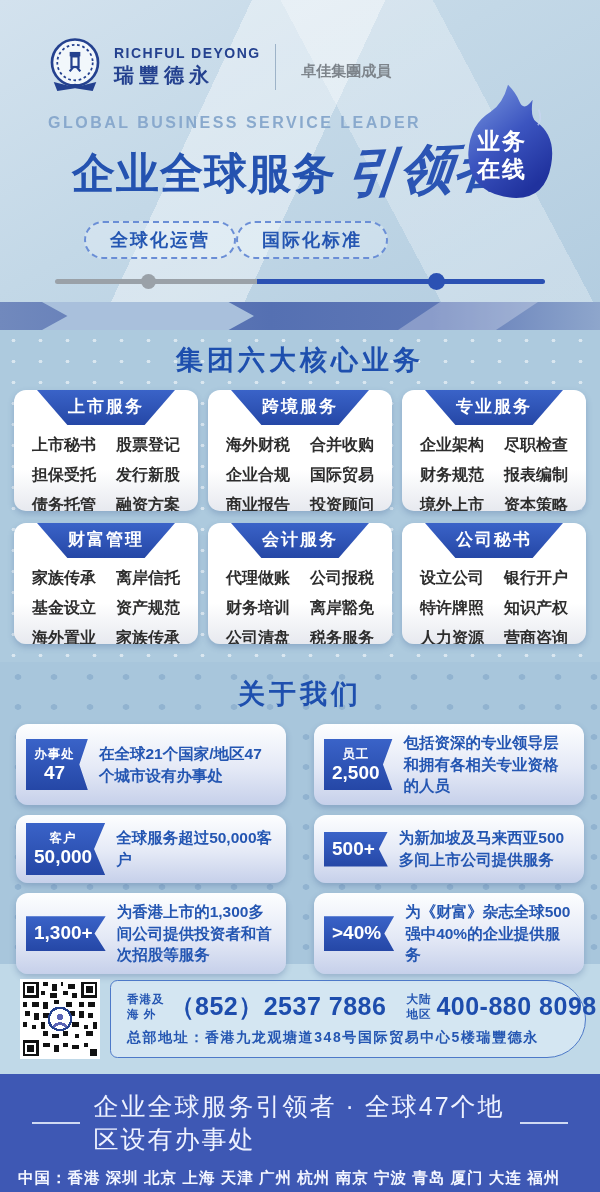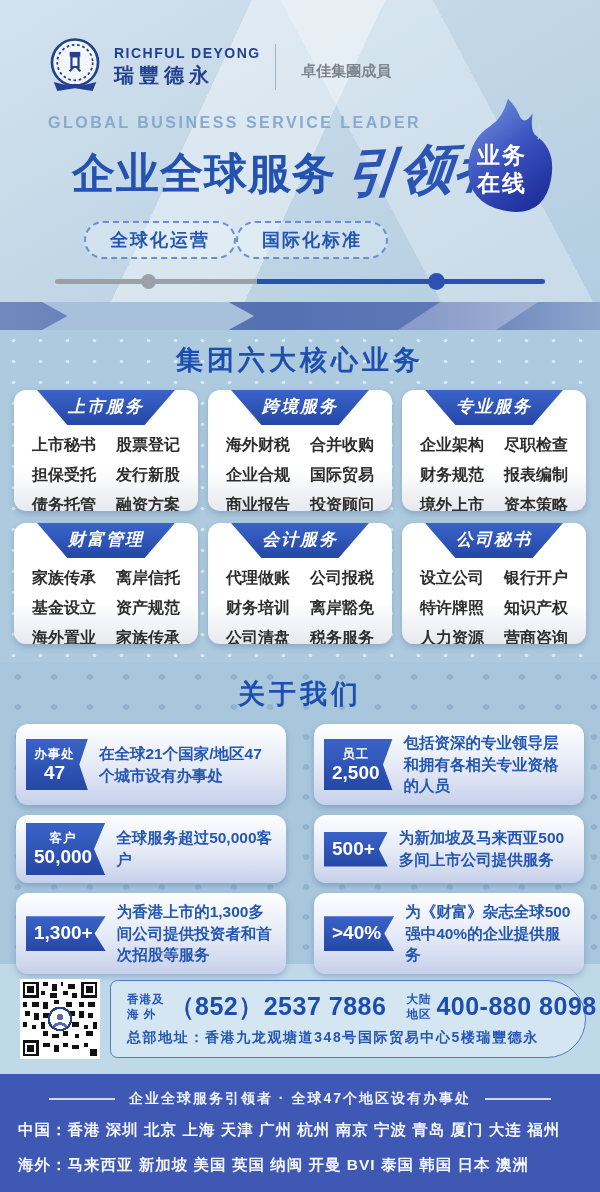--- a/index.html
+++ b/index.html
@@ -24,21 +24,21 @@
   .tricor-word .red-o { color:#e63329; }
   .tricor-note { font-size:15px; color:#7d848b; font-weight:bold; margin-left:9px; margin-top:8px; }
 
   .title-block { position:relative; padding-left:48px; margin-top:16px; z-index:2; }
   .tagline { font-size:16px; font-weight:600; letter-spacing:2.5px; color:#89a9cd; }
   .title-row { display:flex; align-items:baseline; margin-top:2px; }
   .title-main { font-size:43px; font-weight:800; color:#2452b0; letter-spacing:1px;margin-left:24px; }
   .title-script { font-size:54px; font-weight:800; font-style:italic; color:#2b55b4;
     margin-left:10px; transform:skewX(-9deg) rotate(-3deg); }
 
-  .flame-badge { position:absolute; top:90px; right:34px; width:116px; height:132px; z-index:3; }
+  .flame-badge { position:absolute; top:76px; right:34px; width:116px; height:132px; z-index:3; }
   .flame-badge svg { width:100%; height:100%; }
   .flame-text { position:absolute; top:52px; left:14px; width:76px; text-align:center;
     color:#fff; font-size:23px; font-weight:800; line-height:1.2; letter-spacing:2px; }
 
   .pill-row { position:relative; display:flex; 
     padding:0 88px 0 84px; margin-top:14px; z-index:2; }
   .pill { border:2px dashed #6a8ed6; border-radius:19px; padding:5px 24px;
     font-size:18px; font-weight:700; letter-spacing:2px; color:#2456b2;
     background:rgba(238,246,252,.35); cursor:pointer; }
 
@@ -64,21 +64,21 @@
   .services { height:332px; background-color:#adcade; padding:12px 14px 0;
     background-image:radial-gradient(rgba(255,255,255,.55) 1.6px, transparent 2.3px);
     background-size:27px 21px; }
   .section-title { text-align:center; font-size:27px; font-weight:800; color:#1e4fae;
     letter-spacing:4px; }
   .svc-grid { display:grid; grid-template-columns:1fr 1fr 1fr; gap:12px 10px; margin-top:12px; }
   .svc-card { background:linear-gradient(180deg,#ffffff 66%,#e7e9ef 100%);
     border-radius:12px; box-shadow:0 3px 6px rgba(55,85,140,.28); overflow:hidden; height:121px; }
   .svc-head { margin:0 auto; width:138px; clip-path:polygon(0 0,100% 0,78% 100%,22% 100%);
     background:linear-gradient(180deg,#3a63c8,#2547a6); color:#fff; text-align:center;
-    font-size:17px; font-weight:800; letter-spacing:2px; padding:5px 0 7px;font-style:italic; }
+    font-size:17px; font-weight:800; letter-spacing:2px; padding:5px 0 7px; }
   .svc-items { display:grid; grid-template-columns:1fr 1fr; row-gap:9px; margin-top:10px;
     padding:0 8px 12px; text-align:center; font-size:16px; font-weight:700; color:#2d2d2d; }
 
   
   .about { height:302px; background-color:#a8c6dc; padding:14px 16px 0;
     background-image:radial-gradient(rgba(110,150,190,.40) 3px, transparent 3.7px);
     background-size:36px 30px; }
   .stat-grid { display:grid; grid-template-columns:1fr 1fr; gap:10px 28px; margin-top:12px; }
   .stat-card { display:flex; align-items:center; min-height:68px; border-radius:12px;
     background:linear-gradient(180deg,#fdfeff 0%,#e4e9f6 55%,#c6d0ea 100%);
@@ -106,21 +106,21 @@
     line-height:1.25; letter-spacing:1px; }
   .phone-num { font-size:25px; font-weight:800; color:#1d4dad; margin-left:5px;
     letter-spacing:.5px; white-space:nowrap; }
   .phone-div { width:2px; height:28px; background:#3f67bd; margin:0 10px; }
   .address { margin-top:6px; font-size:14px; font-weight:700; color:#2456b2;
     letter-spacing:1.6px; }
 
   
   .footer { height:120px; background:#3e58b4; color:#eef2ff; padding:16px 18px 0; }
   .footer-title { display:flex; align-items:center; justify-content:center;
-    font-size:14px; font-weight:700; letter-spacing:2px; }
+    font-size:25px; font-weight:400; letter-spacing:2px; }
   .footer-title::before, .footer-title::after { content:""; width:66px; height:2px;
     background:#cfd9f2; margin:0 14px; }
   .footer-line { margin-top:9px; font-size:15.5px; font-weight:600; letter-spacing:1px;
     line-height:1.7; color:#f3f6ff; }
 </style>
 </head>
 <body>
 
 <div class="page">
 

